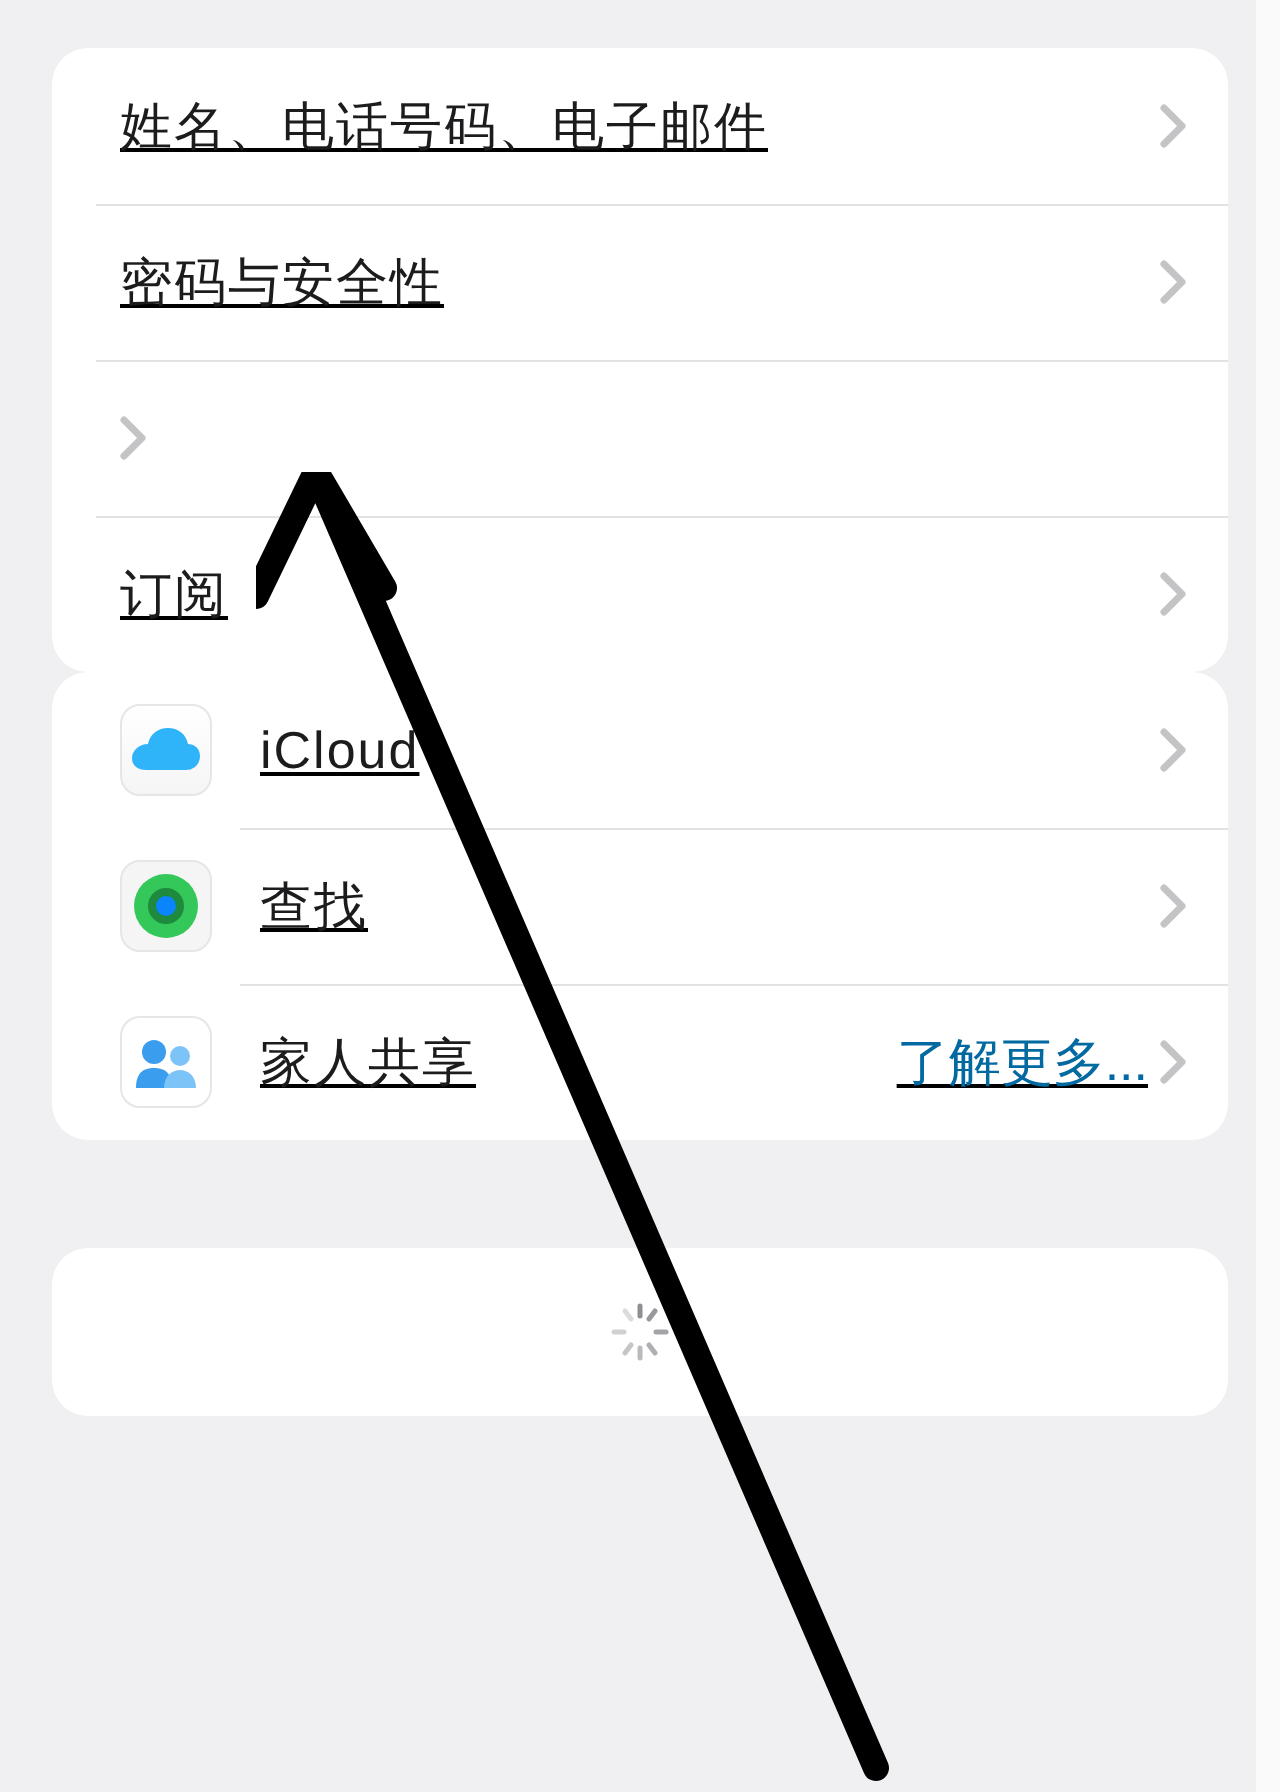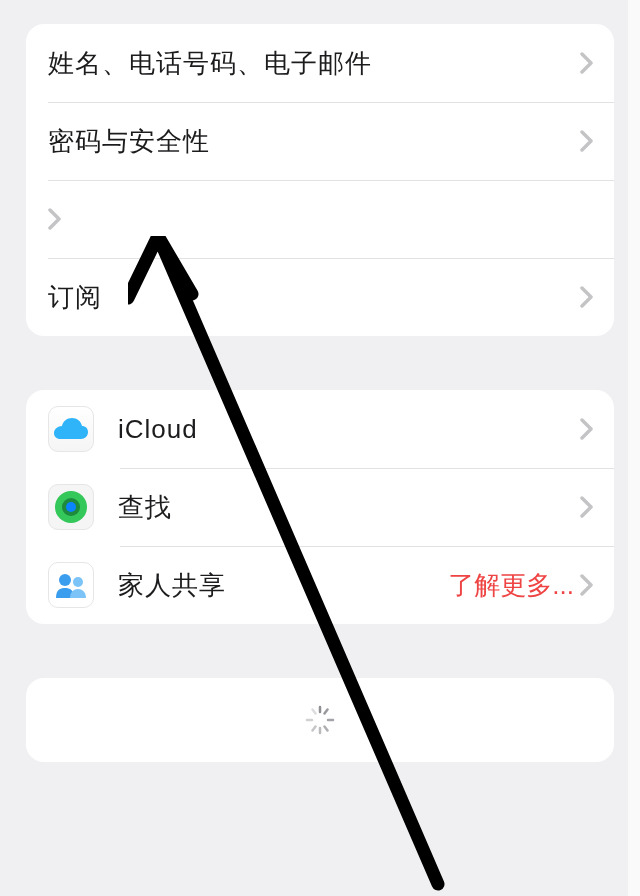--- a/index.html
+++ b/index.html
@@ -25,35 +25,35 @@
     }
     .section {
       background: #ffffff;
       border-radius: 18px;
       margin: 0 26px;
     }
     .section1 {
       margin-top: 24px;
     }
     .section2 {
-      margin-top: 54px;
     }
     .section3 {
       margin-top: 54px;
       height: 84px;
       display: flex;
       align-items: center;
       justify-content: center;
     }
     .row {
       display: flex;
       align-items: center;
       min-height: 78px;
-      padding: 0 20px 0 22px;
+      padding: 0 20px 0 34px;
       position: relative;
+      text-decoration: underline;
     }
     .row + .row::before {
       content: "";
       position: absolute;
       left: 22px;
       right: 0;
       top: 0;
       height: 1px;
       background: #e2e2e5;
     }
@@ -71,21 +71,21 @@
       flex-shrink: 0;
     }
     .row-label {
       font-size: 26px;
       color: #1c1c1e;
       flex: 1;
       letter-spacing: 1px;
     }
     .row-detail {
       font-size: 26px;
-      color: #ef4444;
+      color: #0369a1;
       margin-right: 6px;
     }
     .chevron {
       flex-shrink: 0;
     }
     .chevron svg {
       display: block;
     }
     .icloud-icon {
       background: linear-gradient(to bottom, #ffffff 0%, #f5f5f5 100%);

